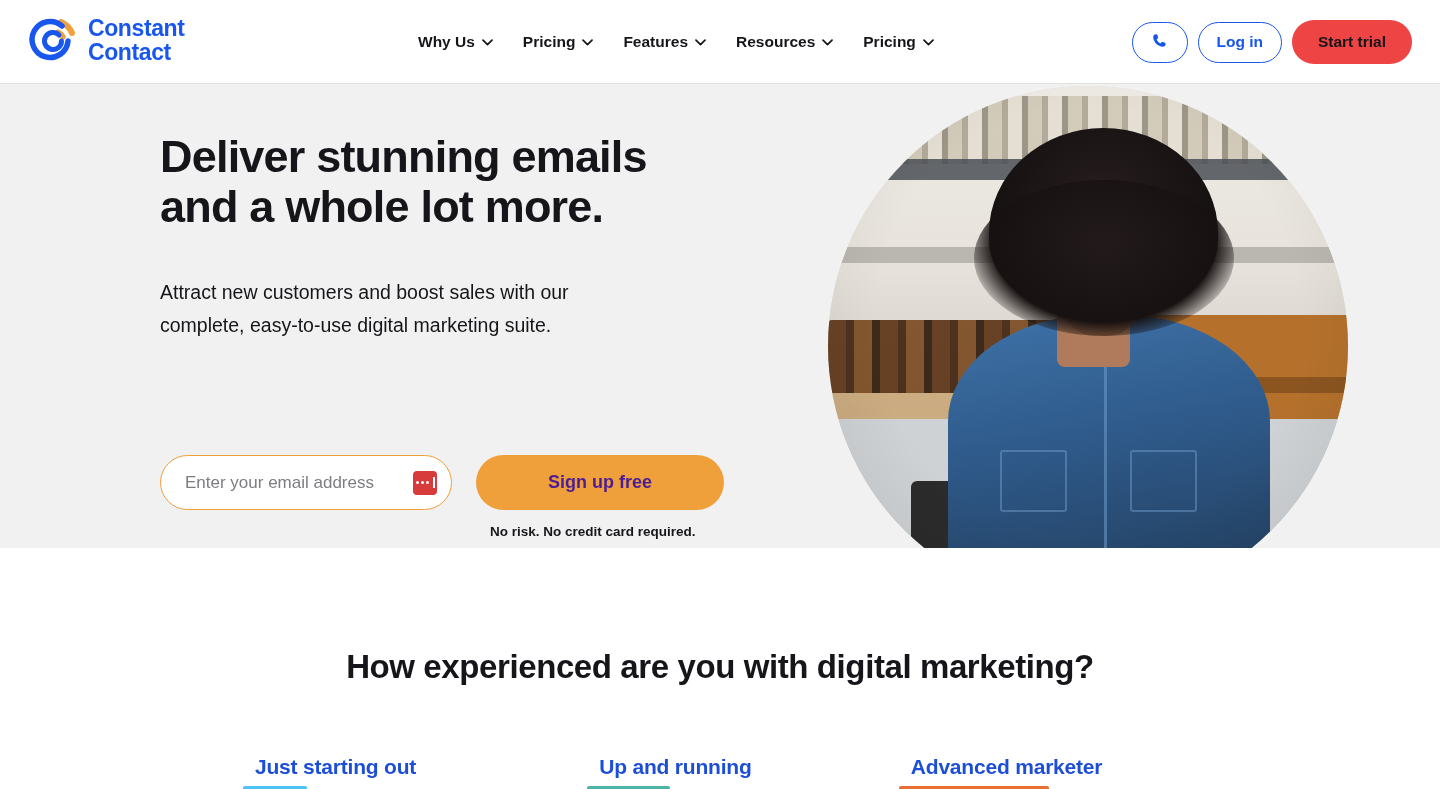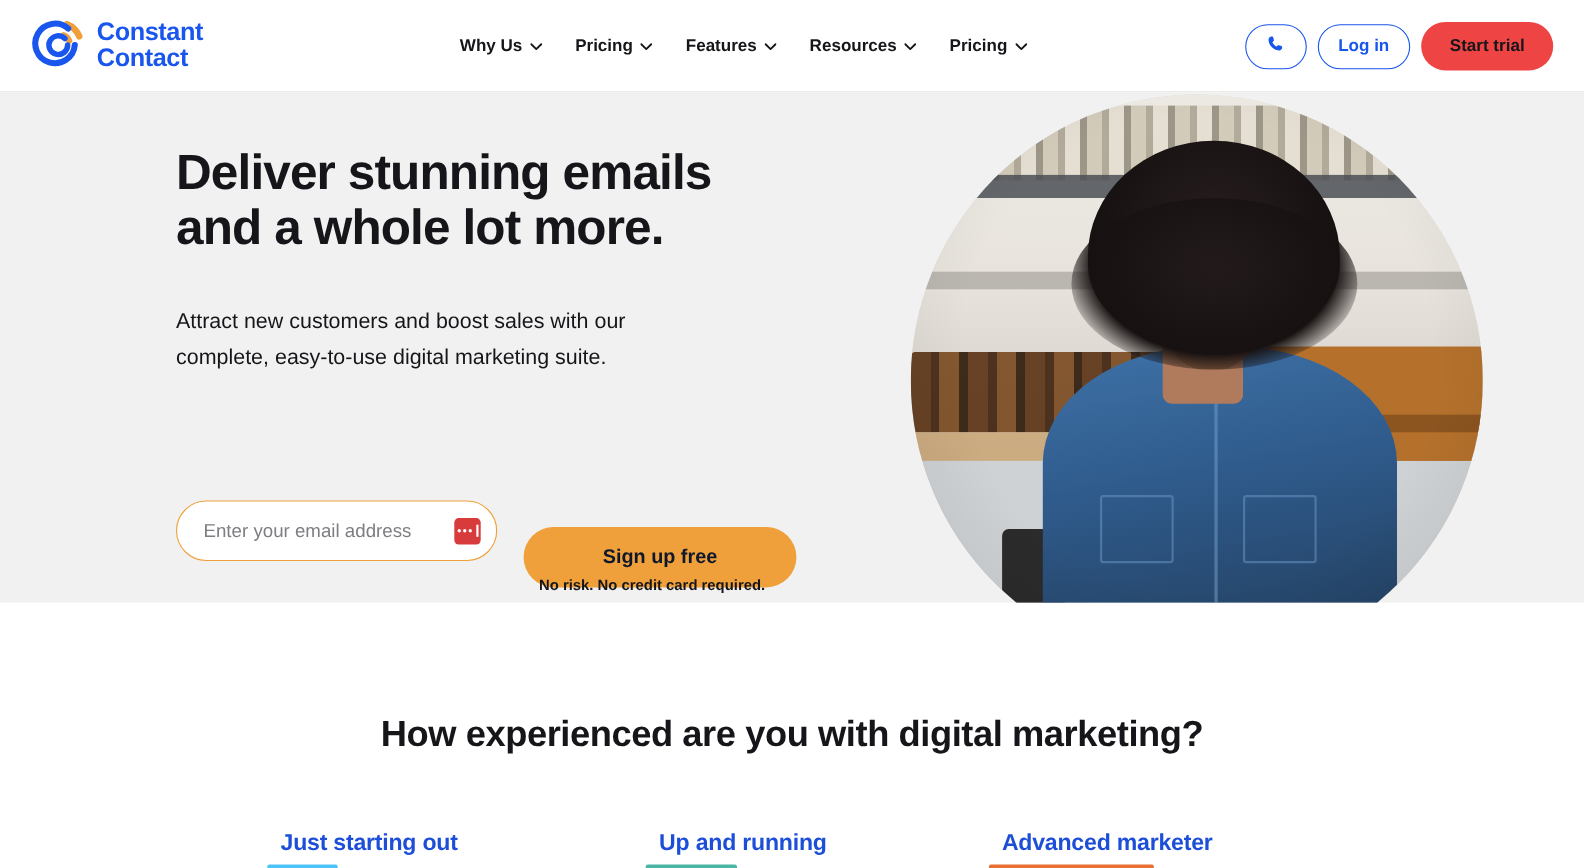--- a/index.html
+++ b/index.html
@@ -169,25 +169,24 @@
     cursor: pointer;
   }
   .pwmgr-icon i { width: 3px; height: 3px; border-radius: 50%; background:#fff; display:block; }
   .pwmgr-icon b { width: 2px; height: 11px; background:#fff; display:block; margin-left:2px; }
 
   .btn-signup {
     width: 248px; height: 55px;
     border: none;
     border-radius: 28px;
     background: #efa03b;
-    color: #0f172a;
+    color: #4c1d95;
     font-family: "Liberation Sans", sans-serif;
     font-size: 18px; font-weight: 700;
     cursor: pointer;
-    margin-top: 24px;
   }
   .norisk {
     position: absolute;
     left: 476px;
     top: 440px;
     font-size: 13.5px;
     font-weight: 700;
     color: #16161a;
     padding-left: 14px;
   }

